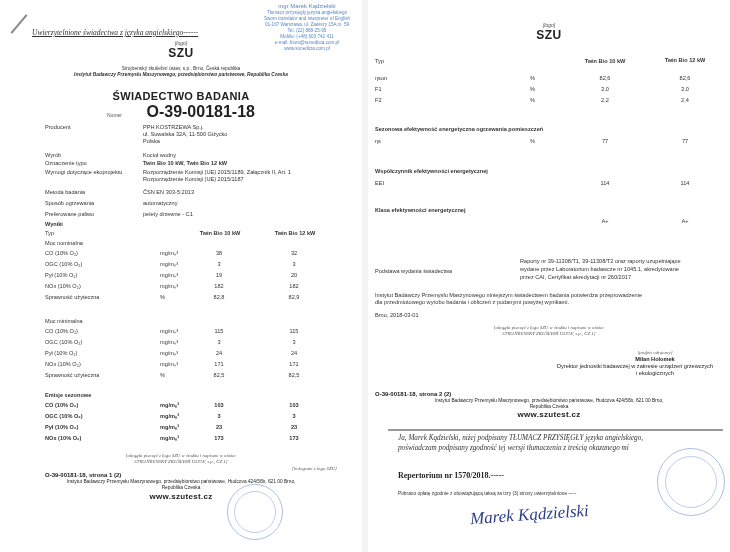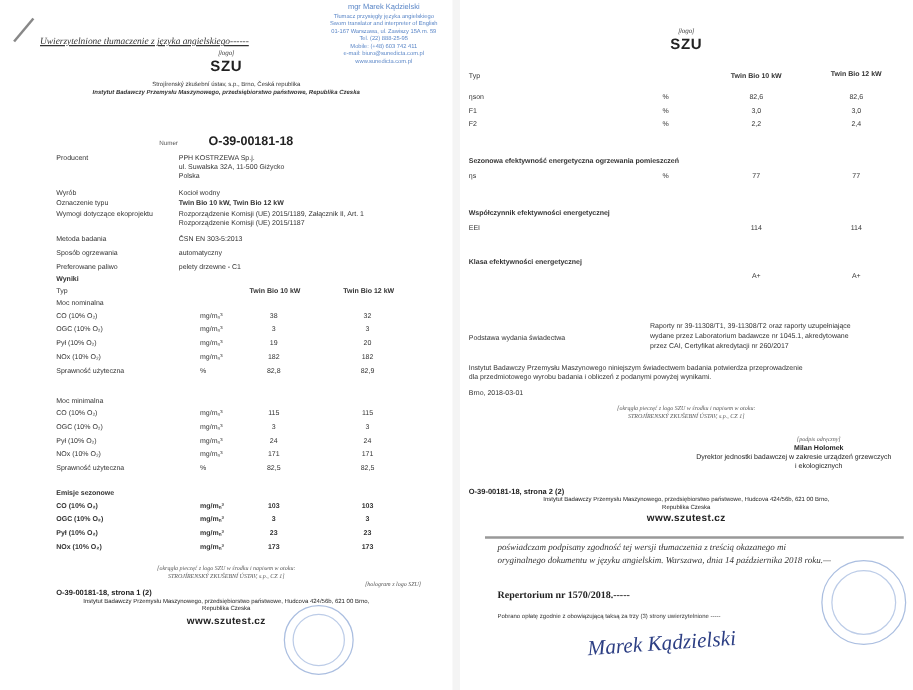--- a/index.html
+++ b/index.html
@@ -18,21 +18,21 @@
   .blue { color: #5a86c7; }
 
   
   .cert-head { left: 32px; top: 28px; font-size: 7.5px; text-decoration: underline; color: #333; }
   .stamp-box { left: 248px; top: 3px; width: 118px; font-size: 4.6px; line-height: 6px; text-align: center; }
   .stamp-box .name { font-size: 6px; line-height: 7px; }
   .logo-label { font-size: 5px; font-style: italic; color: #444; }
   .logo-szu { font-size: 12px; font-weight: bold; letter-spacing: 0.5px; }
   .title-main { font-size: 11px; font-weight: bold; letter-spacing: 0.3px; }
   .numer-label { font-size: 5px; color: #555; }
-  .numer-val { font-size: 10px; font-weight: bold; margin-left: 20px; }
+  .numer-val { font-size: 16px; font-weight: bold; margin-left: 20px; }
 
   .row { position: absolute; font-size: 5.6px; line-height: 7px; color: #333; }
   .col-label { left: 45px; }
   .col-val { left: 143px; }
   .col-unit { left: 160px; }
   .col-v1 { left: 205px; width: 28px; text-align: center; }
   .col-v2 { left: 280px; width: 28px; text-align: center; }
 
   
   .r-label { left: 375px; }
@@ -47,40 +47,41 @@
   .stamp-circle .inner { position: absolute; border-radius: 50%; border: 1px solid #a7bce0; }
   .gray-rule { position: absolute; height: 2px; background: #999; }
   .sig { font-family: "Liberation Serif", serif; font-style: italic; color: #2d3f84; font-size: 17px; transform: rotate(-4deg); }
   .pen-mark { position: absolute; left: 18px; top: 12px; width: 2px; height: 24px; background: #888; transform: rotate(40deg); }
 </style>
 </head>
 <body>
 
 <div class="page" id="page-left">
   <div class="pen-mark"></div>
-  <div class="abs cert-head serif-it">Uwierzytelnione tłumaczenie z języka angielskiego------</div>
+  <div class="abs cert-head serif-it">Uwierzytelnione świadectwa z języka angielskiego------</div>
 
   <div class="abs stamp-box blue">
     <div class="name">mgr Marek Kądzielski</div>
     <div>Tłumacz przysięgły języka angielskiego</div>
     <div>Sworn translator and interpreter of English</div>
     <div>01-167 Warszawa, ul. Zawiszy 15A m. 59</div>
     <div>Tel. (22) 888-25-95</div>
     <div>Mobile: (+48) 603 742 411</div>
     <div>e-mail: biuro@sunedicta.com.pl</div>
     <div>www.sunedicta.com.pl</div>
   </div>
 
   <div class="abs center" style="left:0;width:362px;top:40px;">
     <div class="logo-label">[logo]</div>
     <div class="logo-szu">SZU</div>
   </div>
   <div class="abs center tiny" style="left:0;width:362px;top:66px;color:#333;">Strojírenský zkušební ústav, s.p., Brno, Česká republika</div>
   <div class="abs center tiny" style="left:0;width:362px;top:72px;font-style:italic;font-weight:bold;color:#333;">Instytut Badawczy Przemysłu Maszynowego, przedsiębiorstwo państwowe, Republika Czeska</div>
 
+  <div class="abs center title-main" style="left:0;width:362px;top:90px;">ŚWIADECTWO BADANIA</div>
   <div class="abs center" style="left:0;width:362px;top:103px;">
     <span class="numer-label">Numer</span>
     <span class="numer-val">O-39-00181-18</span>
   </div>
 
   <div class="row col-label" style="top:124px;">Producent</div>
   <div class="row col-val" style="top:124px;">PPH KOSTRZEWA Sp.j.</div>
   <div class="row col-val" style="top:131px;">ul. Suwalska 32A, 11-500 Giżycko</div>
   <div class="row col-val" style="top:138px;">Polska</div>
 
@@ -248,22 +249,22 @@
 </div>
 
 <div class="abs footer-id" style="left:375px;top:391px;">O-39-00181-18, strona 2 (2)</div>
 <div class="abs center tiny" style="left:368px;width:362px;top:398px;">Instytut Badawczy Przemysłu Maszynowego, przedsiębiorstwo państwowe, Hudcova 424/56b, 621 00 Brno,</div>
 <div class="abs center tiny" style="left:368px;width:362px;top:404px;">Republika Czeska</div>
 <div class="abs center www" style="left:368px;width:362px;top:410px;">www.szutest.cz</div>
 
 <div class="gray-rule" style="left:388px;top:429px;width:335px;"></div>
 
 <div class="abs serif-it" style="left:398px;top:433px;width:326px;font-size:7.2px;line-height:10px;text-align:justify;color:#333;">
+  <div>Ja, Marek Kądzielski, niżej podpisany TŁUMACZ PRZYSIĘGŁY języka angielskiego,</div>
   <div>poświadczam podpisany zgodność tej wersji tłumaczenia z treścią okazanego mi</div>
-  <div>oryginalnego dokumentu w języku angielskim. Warszawa, dnia 14 października 2018 roku.—</div>
 </div>
 
 <div class="abs bold" style="left:398px;top:471px;font-family:'Liberation Serif',serif;font-size:8px;color:#222;">Repertorium nr 1570/2018.-----</div>
 <div class="abs tiny" style="left:398px;top:491px;color:#333;">Pobrano opłatę zgodnie z obowiązującą taksą za trzy (3) strony uwierzytelnione -----</div>
 
 <div class="abs sig" style="left:470px;top:505px;">Marek Kądzielski</div>
 
 <div class="stamp-circle" style="left:657px;top:448px;width:66px;height:66px;">
   <div class="inner" style="left:7px;top:7px;width:50px;height:50px;"></div>
 </div>

